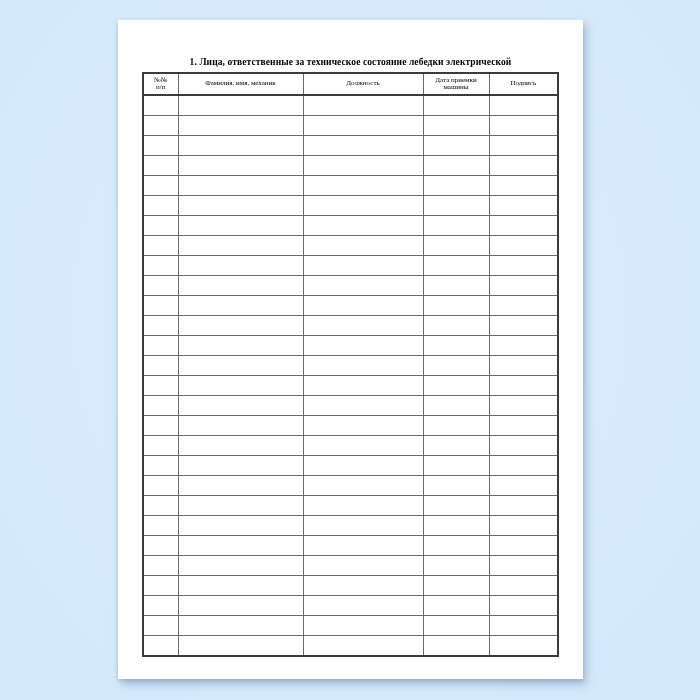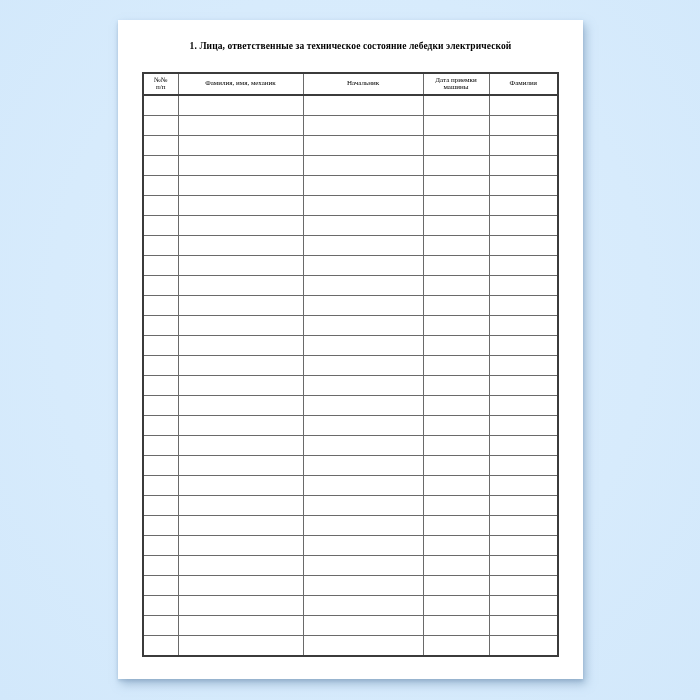--- a/index.html
+++ b/index.html
@@ -20,21 +20,21 @@
     position: absolute;
     left: 118px;
     top: 20px;
     width: 465px;
     height: 659px;
     background: #ffffff;
     box-shadow: 3px 5px 9px rgba(115, 148, 180, 0.55), 0 2px 3px rgba(115, 148, 180, 0.35);
   }
   .doc-title {
     position: absolute;
-    top: 20px;
+    top: 36px;
     left: 0;
     right: 0;
     text-align: center;
     font-weight: bold;
     font-size: 9.5px;
     line-height: 12px;
     color: #000000;
     letter-spacing: 0.1px;
     white-space: nowrap;
   }
@@ -86,24 +86,24 @@
           <col class="c2">
           <col class="c3">
           <col class="c4">
           <col class="c5">
       </colgroup>
       <thead>
         <tr>
           <th>№№
 п/п</th>
           <th>Фамилия, имя, механик</th>
-          <th>Начальник</th>
+          <th>Должность</th>
           <th>Дата приемки
 машины</th>
-          <th>Фамилия</th>
+          <th>Подпись</th>
         </tr>
       </thead>
       <tbody>
           <tr>
             <td></td>
             <td></td>
             <td></td>
             <td></td>
             <td></td>
           </tr>

